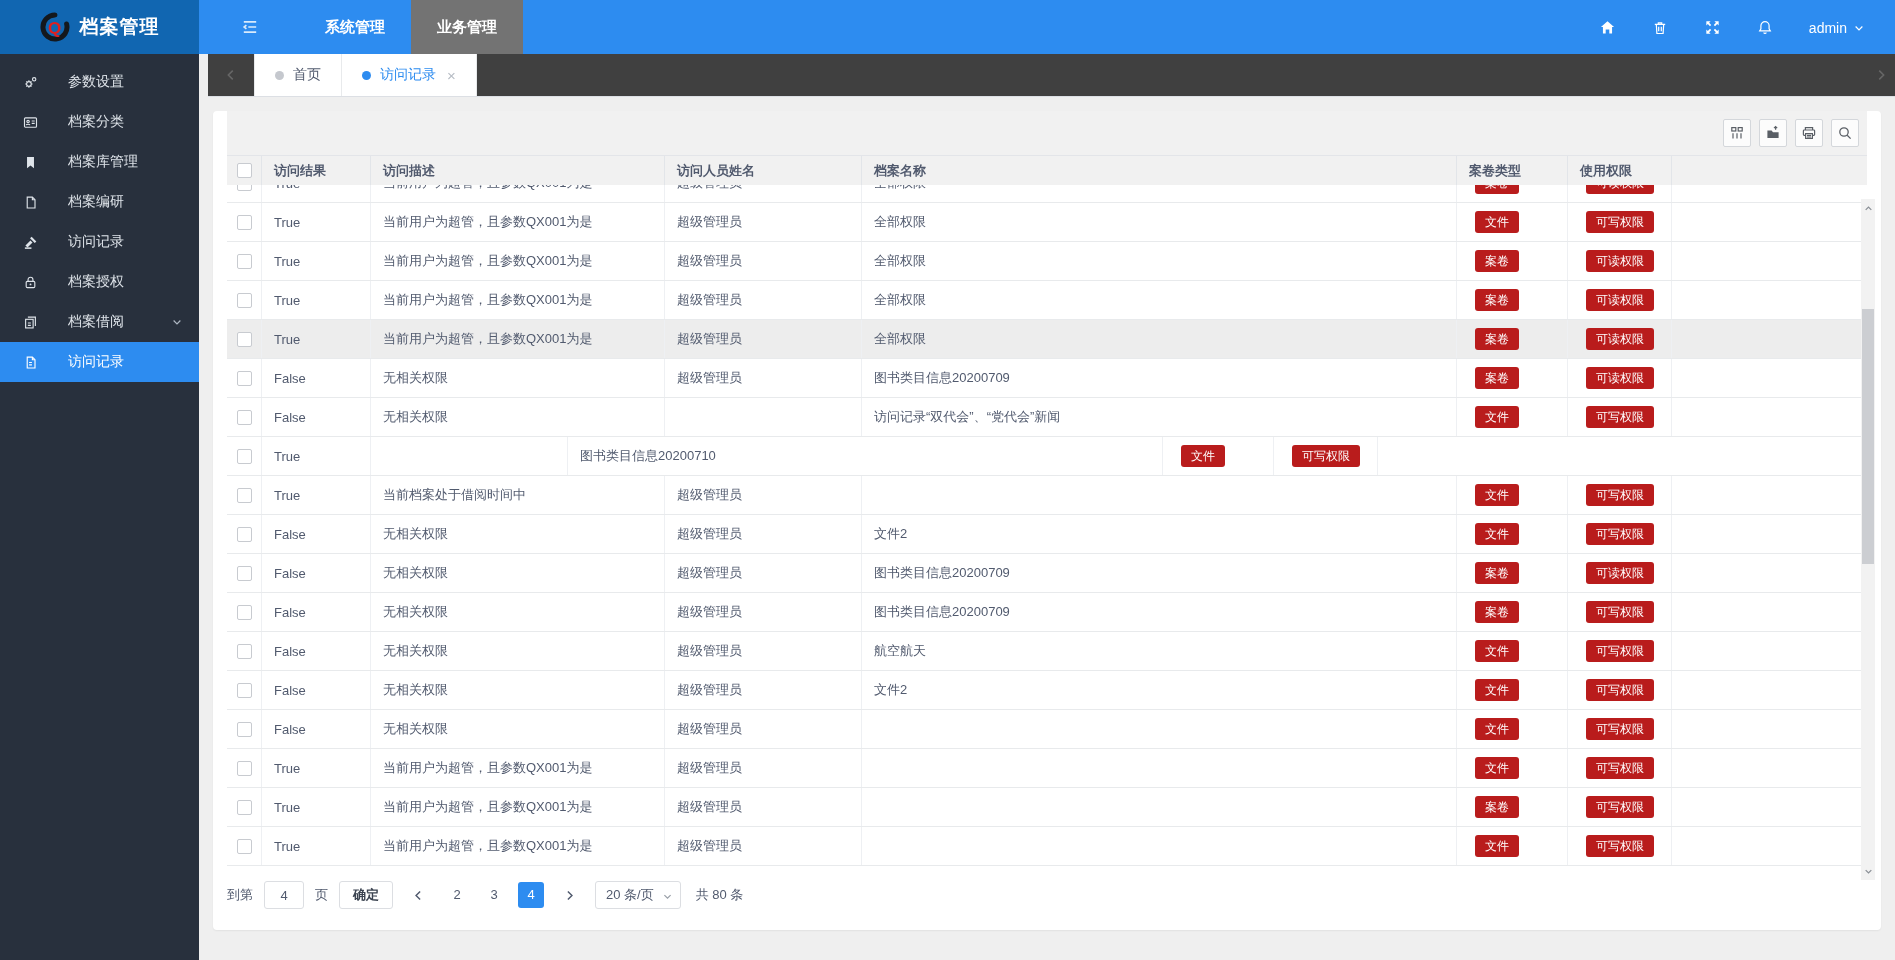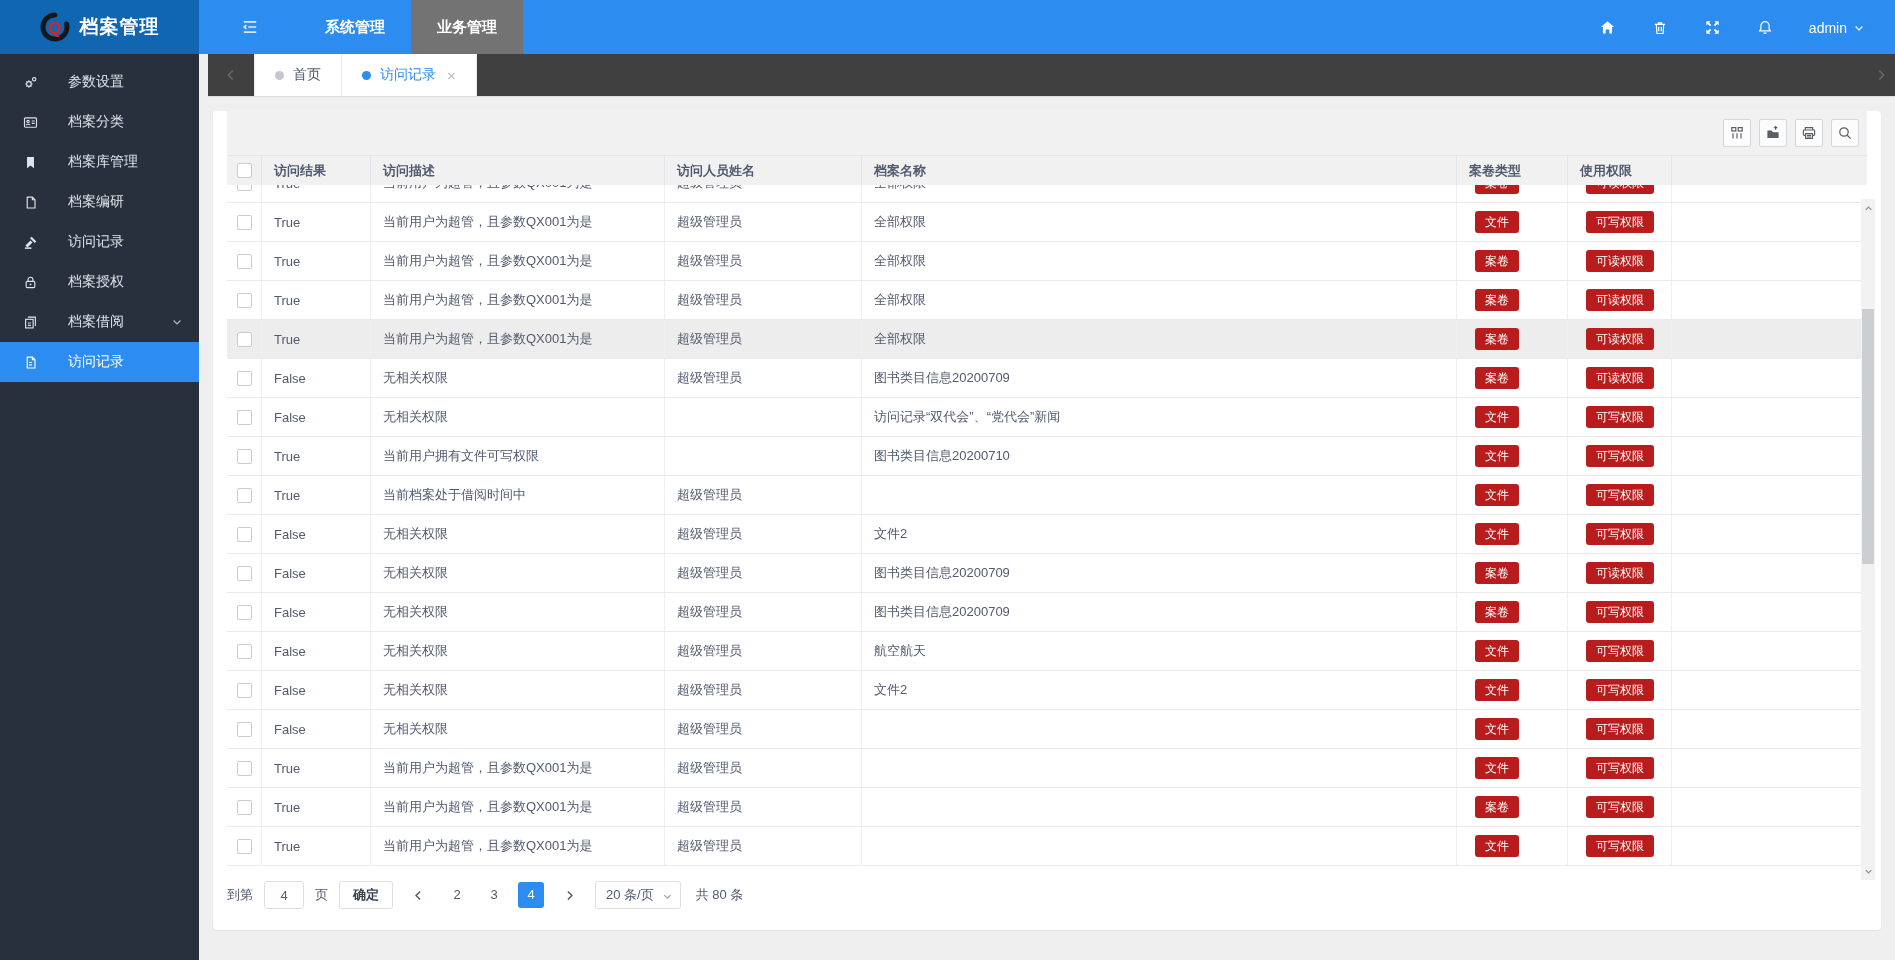--- a/index.html
+++ b/index.html
@@ -395,21 +395,20 @@
             </div>
             <div class="td w-c6">
               <span class="badge">可写权限</span>
             </div>
           </div>
           <div class="tr">
             <div class="td w-ck">
               <span class="cb"></span>
             </div>
             <div class="td w-c1">True</div>
-            <div class="td w-c2">当前用户拥有文件可写权限</div>
             <div class="td w-c3"></div>
             <div class="td w-c4">图书类目信息20200710</div>
             <div class="td w-c5">
               <span class="badge">文件</span>
             </div>
             <div class="td w-c6">
               <span class="badge">可写权限</span>
             </div>
           </div>
           <div class="tr">

